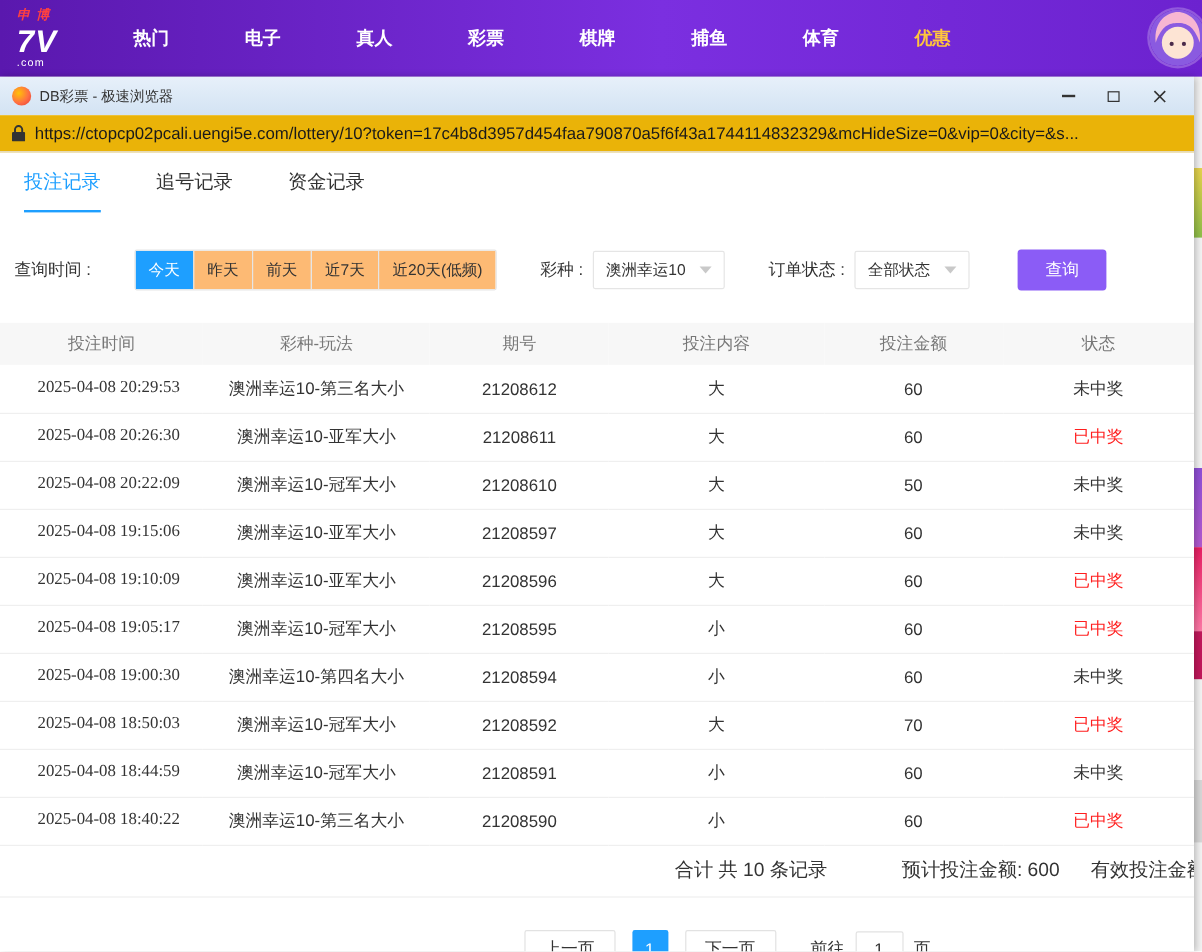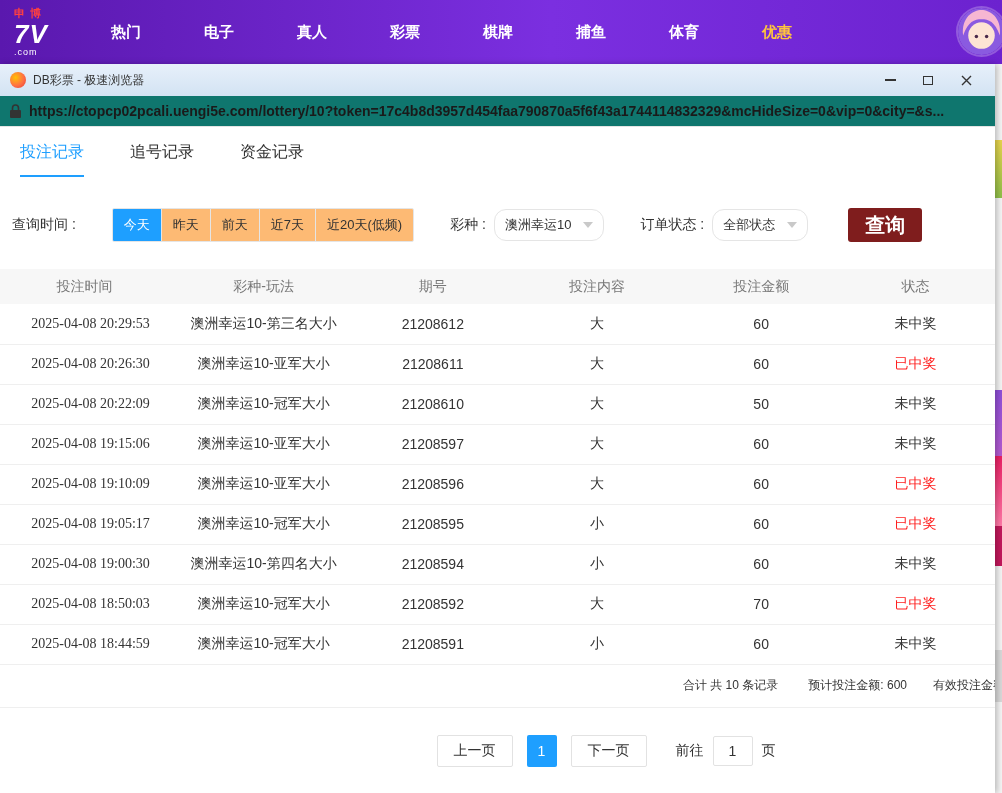--- a/index.html
+++ b/index.html
@@ -9,21 +9,21 @@
     background:#fff; position:relative; color:#333;
   }
 
   
   .topbar {
     height:64px; width:1002px;
     background: linear-gradient(90deg,#5a18ae 0%, #7b2fe0 55%, #6c22cf 100%);
     display:flex; align-items:center; position:relative;
   }
   .logo { margin-left:14px; width:70px; color:#fff; line-height:1; cursor:pointer; }
-  .logo-top { display:block; color:#ff4040; font-size:11px; font-weight:bold; letter-spacing:5px; margin-bottom:2px; }
+  .logo-top { display:block; color:#ff4040; font-size:11px; font-weight:bold; letter-spacing:5px; margin-bottom:2px;font-style:italic; }
   .logo-main { font-size:26px; font-weight:900; font-style:italic; letter-spacing:1px; }
   .logo-suffix { display:block; font-size:9px; text-align:left; margin-top:1px; letter-spacing:1px; color:#fff; }
   .nav { display:flex; align-items:center; margin-left:12px;gap:33px; }
   .navitem { color:#fff; font-weight:bold; font-size:15px; margin:0 15px; cursor:pointer; white-space:nowrap; }
   .navitem.highlight { color:#ffc53d; }
   .avatar { position:absolute; right:-3px; top:8px; width:47px; height:47px; border-radius:50%;
     overflow:hidden; box-shadow:0 0 0 2px rgba(255,255,255,.25); cursor:pointer; }
 
   
   .edge-strip { position:absolute; top:64px; right:0; width:7px; height:729px; background:#f4f4f4; }
@@ -44,62 +44,62 @@
     display:flex; align-items:center; padding:0 10px; font-size:12px; color:#333;
   }
   .app-icon { width:16px; height:16px; border-radius:50%; flex:0 0 16px;
     background: radial-gradient(circle at 35% 35%, #ffc107, #ff7043 55%, #e53935); margin-right:7px; }
   .win-controls { margin-left:auto; display:flex; align-items:center; }
   .wc { width:38px; height:26px; display:flex; align-items:center; justify-content:center; cursor:pointer; }
   .i-min { width:11px; height:2px; background:#333; display:block; }
   .i-max { width:10px; height:9px; border:1.5px solid #333; display:block; }
 
   .urlbar {
-    height:31px; background:#0f766e; border-bottom:1px solid #e4e4e4;
+    height:31px; background:#eab308; border-bottom:1px solid #e4e4e4;
     display:flex; align-items:center; padding:0 10px;
-    font-size:14px; color:#1a1a1a; white-space:nowrap; overflow:hidden;font-weight:bold;
+    font-size:14px; color:#1a1a1a; white-space:nowrap; overflow:hidden;
   }
   .lock { margin-right:8px; flex:0 0 auto; display:flex; }
   .url-text { overflow:hidden; text-overflow:clip; white-space:nowrap; }
 
   
   .tabs { display:flex; padding:15px 0 0 20px; }
   .tab { font-size:16px; color:#333; padding-bottom:12px; margin-right:46px; cursor:pointer; border-bottom:2px solid transparent; }
   .tab.active { color:#1e9fff; border-bottom-color:#1e9fff; }
 
   .filters { display:flex; align-items:center; padding:31px 0 27px 12px; font-size:14px; color:#333; }
   .filter-label { margin-right:8px; white-space:nowrap; }
   .btn-group { display:flex; border:1px solid #e5e5e5; border-radius:2px; overflow:hidden;margin-left:28px; }
   .tbtn { height:32px; display:flex; align-items:center; padding:0 11px; font-size:13px; color:#333;
     background:#fdba74; border-left:1px solid #e5e5e5; cursor:pointer; white-space:nowrap; }
   .tbtn:first-child { border-left:none; }
   .tbtn.active { background:#1e9fff; color:#fff; }
   .lbl-lottery { margin-left:36px; }
   .lbl-status { margin-left:36px; }
   .select { display:flex; align-items:center; justify-content:space-between; border:1px solid #e5e5e5;
-    border-radius:12px; height:32px; padding:0 10px; cursor:pointer; background:#fff; font-size:13px; color:#333; }
+    border-radius:2px; height:32px; padding:0 10px; cursor:pointer; background:#fff; font-size:13px; color:#333; }
   .sel-lottery { min-width:110px; }
   .sel-status { min-width:86px; }
   .caret { width:0; height:0; border-left:5px solid transparent; border-right:5px solid transparent;
     border-top:6px solid #c9c9c9; margin-left:12px; }
-  .search-btn { margin-left:40px; background:#7f1d1d; color:#fff; border:none; border-radius:3px;
-    width:74px; height:34px; font-size:20px; cursor:pointer;font-weight:bold; }
+  .search-btn { margin-left:40px; background:#8b5cf6; color:#fff; border:none; border-radius:3px;
+    width:74px; height:34px; font-size:14px; cursor:pointer; }
 
   table.bet-table { width:100%; border-collapse:collapse; table-layout:fixed; font-size:14px; }
   .bet-table col.c1{width:17%;} .bet-table col.c2{width:19%;} .bet-table col.c3{width:15%;}
   .bet-table col.c4{width:18%;} .bet-table col.c5{width:15%;} .bet-table col.c6{width:16%;}
   .bet-table th { background:#f7f7f7; color:#777; font-weight:normal; height:35px; text-align:center; }
   .bet-table td { height:40px; border-bottom:1px solid #efefef; color:#333; text-align:center; font-weight:normal; }
   .bet-table td.left { text-align:center; padding-left:12px;font-family:Liberation Serif, serif; }
   td.won { color:#ff1e1e; }
 
   .summary { display:flex; justify-content:flex-end; align-items:center; height:43px;
-    border-bottom:1px solid #efefef; font-size:12px; color:#333; overflow:visible; }
+    border-bottom:1px solid #efefef; font-size:16px; color:#333; overflow:visible; }
   .sum-total { }
-  .sum-expected { margin-left:30px; }
+  .sum-expected { margin-left:62px; }
   .sum-valid { margin-left:26px; margin-right:-10px; white-space:nowrap; }
 
   .pagination { display:flex; justify-content:center; align-items:center; margin-top:27px;
     font-size:14px; color:#333; position:relative; left:105px; }
   .page-btn { border:1px solid #e2e2e2; background:#fff; padding:0 16px; height:32px; display:flex;
     align-items:center; color:#333; border-radius:2px; cursor:pointer; margin:0 7px; }
   .page-num { background:#1e9fff; color:#fff; width:30px; height:32px; display:flex; align-items:center;
     justify-content:center; border-radius:2px; margin:0 7px; cursor:pointer; }
   .goto { display:flex; align-items:center; margin-left:22px; }
   .goto-input { width:40px; height:30px; border:1px solid #e2e2e2; text-align:center; font-size:14px;
@@ -286,20 +286,28 @@
         <td class="won">已中奖</td>
       </tr>
       <tr>
         <td class="left">2025-04-08 18:44:59</td>
         <td>澳洲幸运10-冠军大小</td>
         <td>21208591</td>
         <td>小</td>
         <td>60</td>
         <td>未中奖</td>
       </tr>
+      <tr>
+        <td class="left">2025-04-08 18:40:22</td>
+        <td>澳洲幸运10-第三名大小</td>
+        <td>21208590</td>
+        <td>小</td>
+        <td>60</td>
+        <td class="won">已中奖</td>
+      </tr>
     </tbody>
   </table>
 
   <div class="summary">
     <span class="sum-total">合计 共 10 条记录</span>
     <span class="sum-expected">预计投注金额: 600</span>
     <span class="sum-valid">有效投注金额</span>
   </div>
 
   <div class="pagination">

